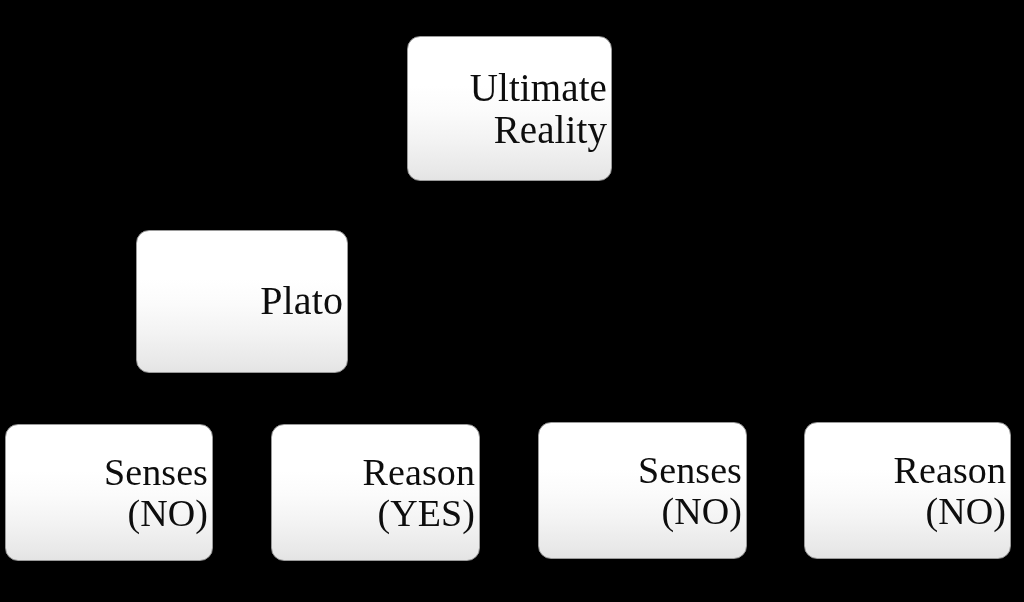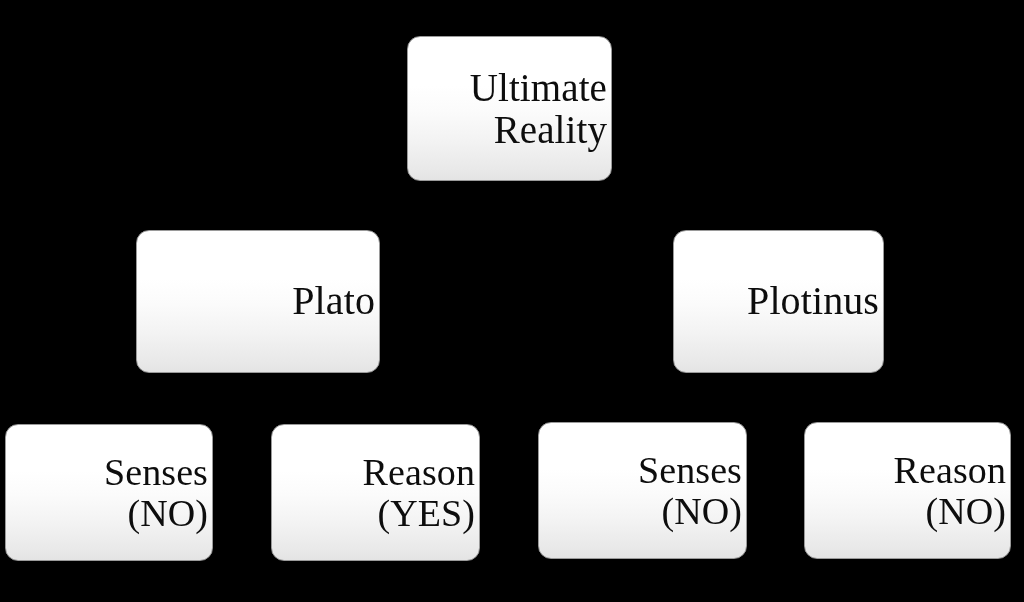--- a/index.html
+++ b/index.html
@@ -58,21 +58,21 @@
     top: 36px;
     width: 205px;
     height: 145px;
   }
   #node-root .node-label { font-size: 39px; }
 
   
   #node-plato {
     left: 136px;
     top: 230px;
-    width: 244px;
+    width: 212px;
     height: 143px;
   }
   #node-plotinus {
     left: 673px;
     top: 230px;
     width: 211px;
     height: 143px;
   }
   #node-plato .node-label,
   #node-plotinus .node-label { font-size: 40px; }
@@ -114,23 +114,20 @@
 
   <div class="node-box" id="node-root">
     <span class="node-label">Ultimate
 Reality</span>
   </div>
 
   <div class="node-box" id="node-plato">
     <span class="node-label">Plato</span>
   </div>
 
-  <div class="node-box" id="node-plotinus">
-    <span class="node-label">Plotinus</span>
-  </div>
 
   <div class="node-box" id="node-plato-senses">
     <span class="node-label">Senses
 (NO)</span>
   </div>
 
   <div class="node-box" id="node-plato-reason">
     <span class="node-label">Reason
 (YES)</span>
   </div>

